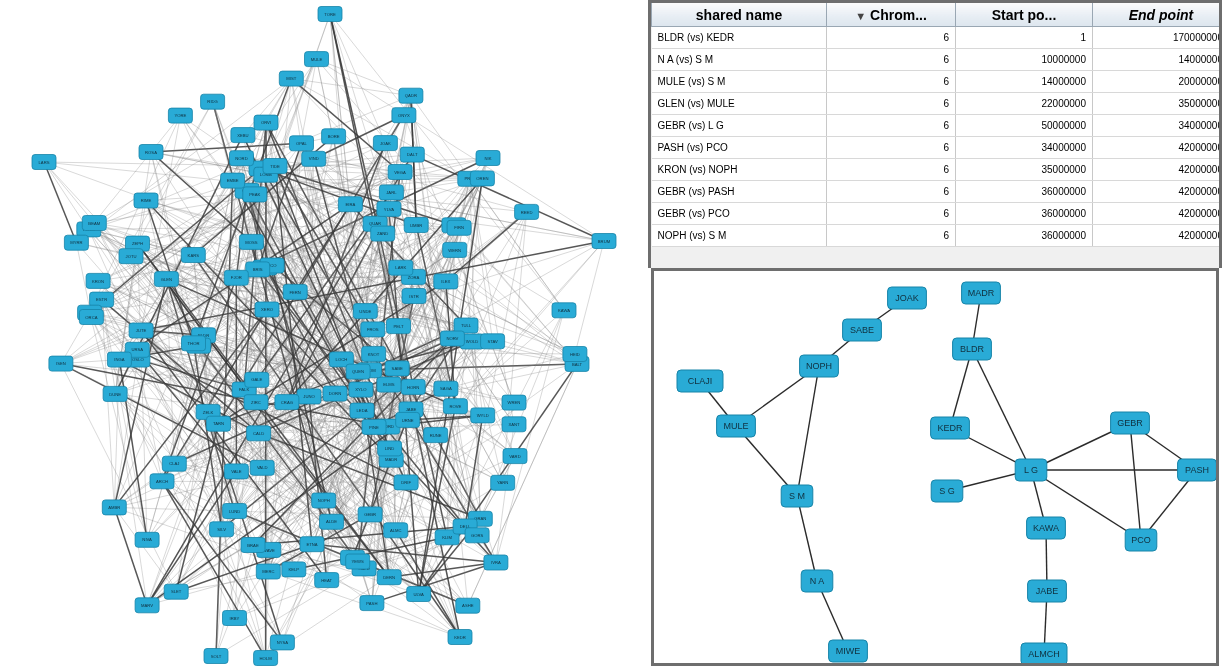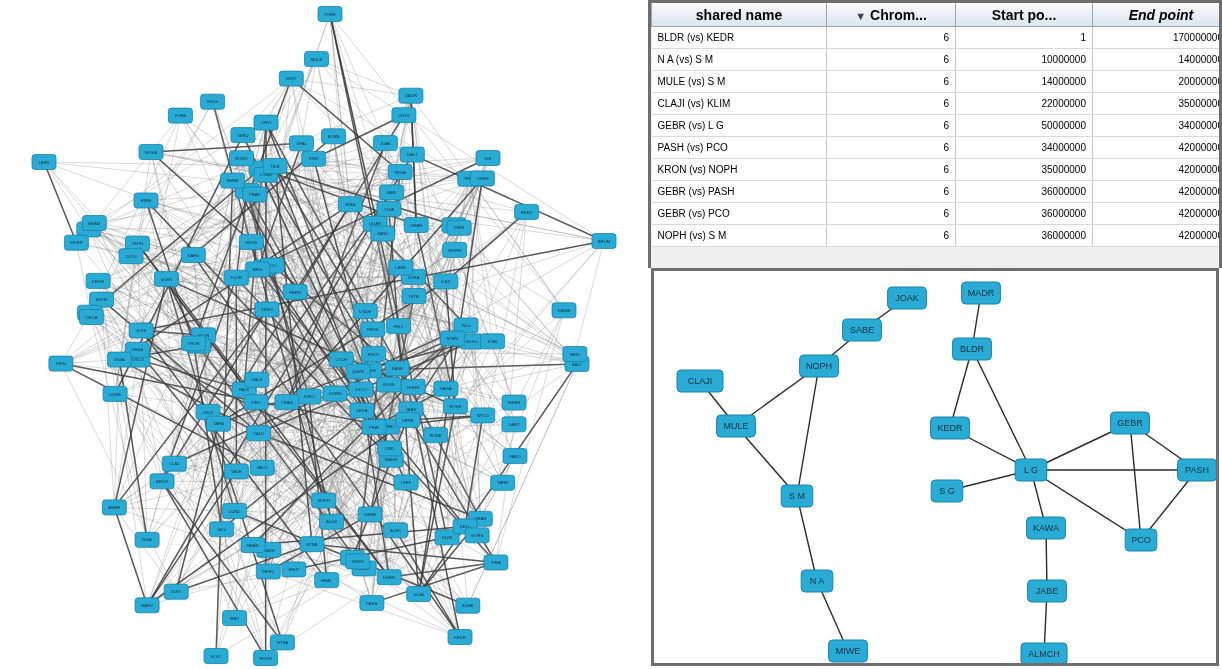--- a/index.html
+++ b/index.html
@@ -1576,21 +1576,21 @@
           <td class="num">6.6</td>
         </tr>
         <tr>
           <td class="name">MULE (vs) S M</td>
           <td class="num">6</td>
           <td class="num">14000000</td>
           <td class="num">20000000</td>
           <td class="num">7.5</td>
         </tr>
         <tr>
-          <td class="name">CLAJI (vs) KLIM</td>
+          <td class="name">GLEN (vs) MULE</td>
           <td class="num">6</td>
           <td class="num">22000000</td>
           <td class="num">35000000</td>
           <td class="num">5.9</td>
         </tr>
         <tr>
           <td class="name">GEBR (vs) L G</td>
           <td class="num">6</td>
           <td class="num">50000000</td>
           <td class="num">34000000</td>

